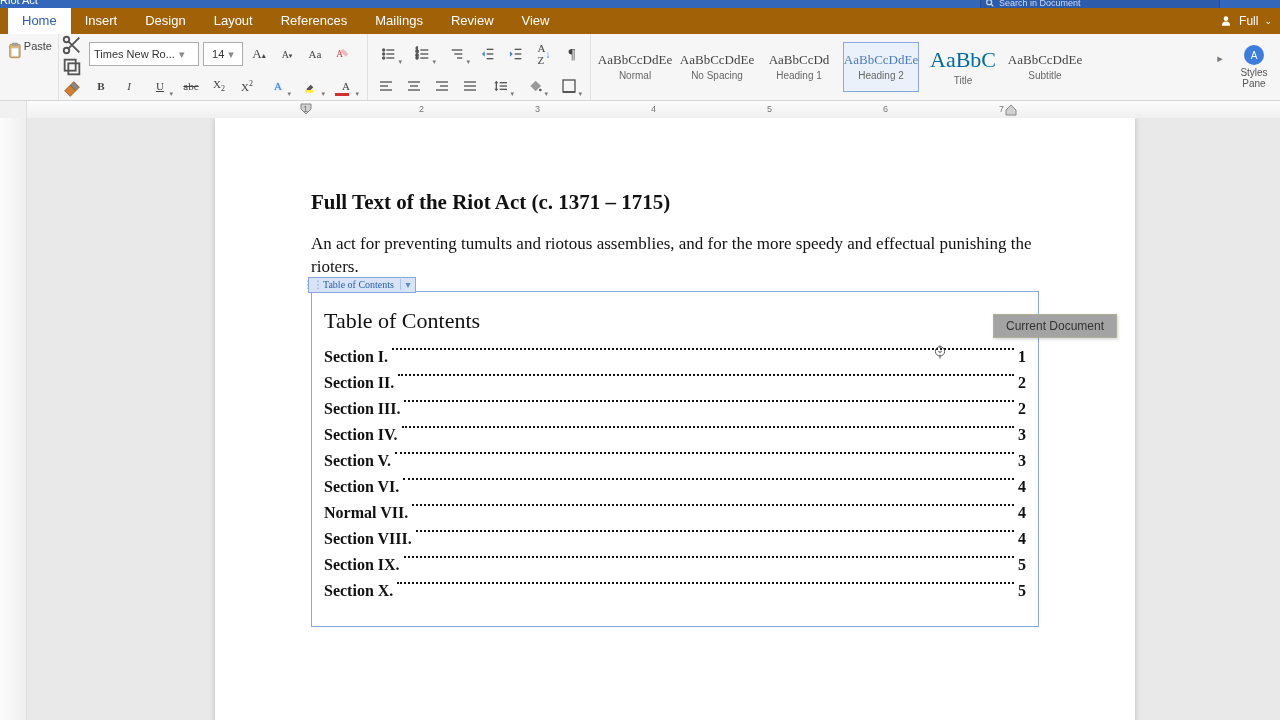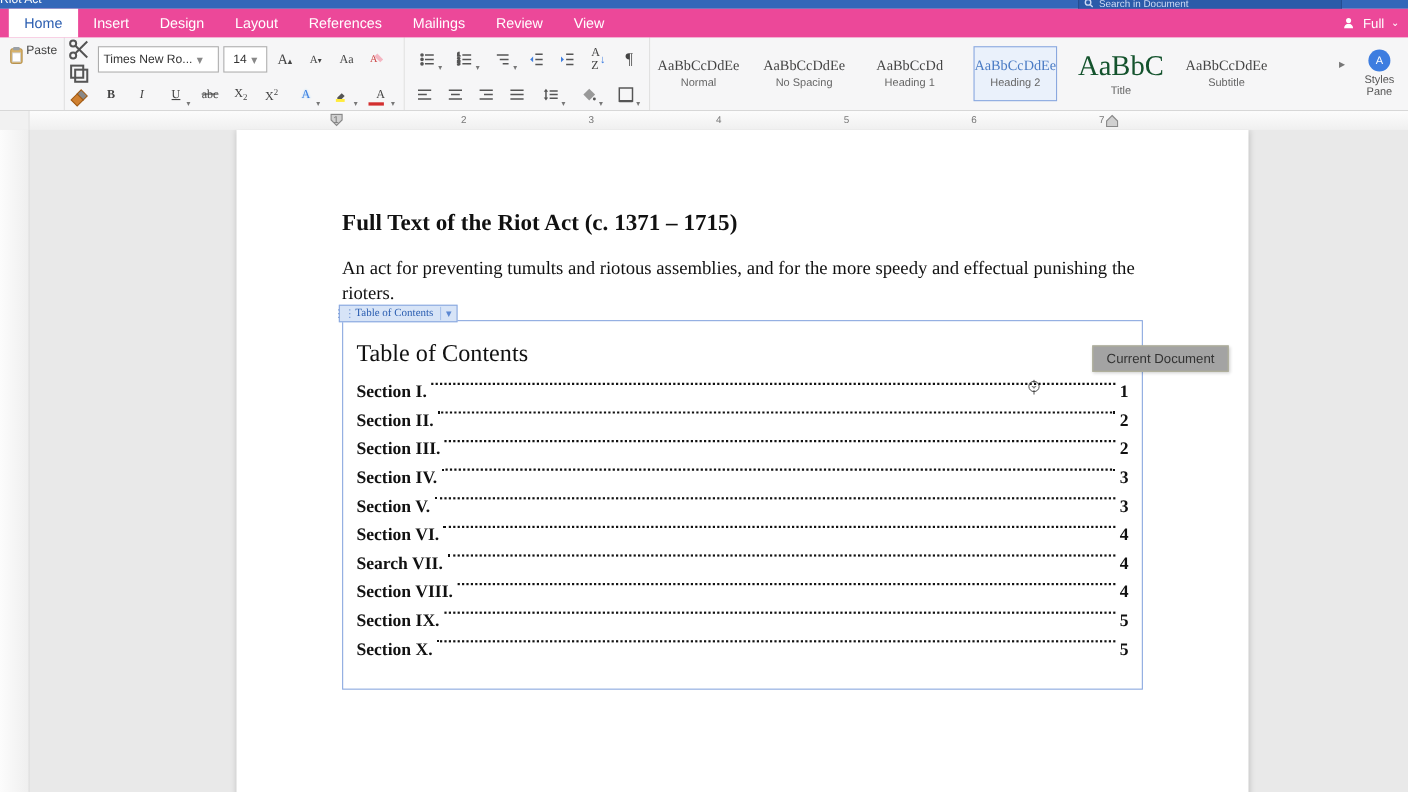--- a/index.html
+++ b/index.html
@@ -1,17 +1,17 @@
 <!DOCTYPE html>
 <html><head>
 <meta charset="utf-8">
 <style>
 html,body{margin:0;padding:0;width:1280px;height:720px;overflow:hidden;font-family:"Helvetica Neue",Arial,sans-serif;background:#fff}
 .title-bar{height:8px;background:#3367b9;display:flex;align-items:flex-end;justify-content:flex-start;color:#fff;font-size:11px;position:relative}
-.tab-strip{height:26px;background:#ec4899;display:flex;align-items:stretch;padding-left:8px;position:relative}
+.tab-strip{height:26px;background:#a16207;display:flex;align-items:stretch;padding-left:8px;position:relative}
 .tab{padding:0 14px;line-height:26px;font-size:13px;color:#fff;cursor:pointer}
 .tab.active{background:#fff;color:#2a5db0}
 .share{position:absolute;right:8px;top:0;line-height:26px;color:#fff;font-size:12px;display:flex;align-items:center;gap:6px}
 .share svg{width:14px;height:14px;fill:#fff}
 .ribbon{height:66px;background:#f6f6f7;border-bottom:1px solid #d7d7d7;display:flex;align-items:stretch;font-size:11px;color:#444}
 .group{display:flex;flex-direction:column;justify-content:center;padding:0 6px;border-right:1px solid #e1e1e1}
 .group.last{border-right:none}
 .paste-group{flex-direction:row;align-items:flex-start;justify-content:flex-start;padding-top:4px;width:46px}
 .paste-group .pic{width:22px;height:26px}
 .paste-group .lbl{font-size:11px;margin-top:2px}
@@ -19,26 +19,26 @@
 .mini-btn{width:22px;height:18px;display:flex;align-items:center;justify-content:center}
 .row{display:flex;align-items:center;gap:4px;height:28px}
 .combo{height:22px;background:#fff;border:1px solid #adadad;display:flex;align-items:center;padding:0 4px;font-size:11px;color:#333}
 .combo .dd{margin-left:4px;color:#888}
 .font-combo{width:100px}
 .size-combo{width:30px;justify-content:center}
 .sq{width:22px;height:22px;display:flex;align-items:center;justify-content:center;border:1px solid transparent;border-radius:2px;cursor:pointer}
 .sq svg{width:16px;height:16px}
 .sqdd{width:28px;position:relative}
 .sqdd::after{content:"▾";position:absolute;right:1px;bottom:-1px;font-size:7px;color:#777}
-.styles-area{flex:1;display:flex;align-items:center;padding:0 6px;gap:20px;overflow:hidden}
+.styles-area{flex:1;display:flex;align-items:center;padding:0 6px;gap:6px;overflow:hidden}
 .style-tile{width:74px;height:48px;display:flex;flex-direction:column;align-items:center;justify-content:center;border:1px solid transparent;cursor:pointer}
 .style-tile.sel{border-color:#8aa8df;background:#eaf1fb}
 .style-tile .preview{font-family:'Times New Roman',serif;font-size:13px;color:#444;line-height:1}
 .style-tile.h2 .preview{color:#4a7bc4}
-.style-tile.title .preview{font-size:26px;color:#14532d}
+.style-tile.title .preview{font-size:22px;color:#0369a1}
 .style-tile .stname{font-size:10px;color:#666;margin-top:4px}
 .styles-more{width:16px;height:48px;display:flex;align-items:center;justify-content:center;color:#777;cursor:pointer}
 .styles-pane{width:40px;display:flex;flex-direction:column;align-items:center;justify-content:center;gap:2px;cursor:pointer}
 .styles-pane .ic{width:20px;height:20px;border-radius:50%;background:#3d7de0;display:flex;align-items:center;justify-content:center;color:#fff;font-size:10px}
 .styles-pane .t{font-size:10px;text-align:center;color:#555;line-height:11px}
 .ruler-area{height:18px;background:#f1f1f1;border-bottom:1px solid #dedede;display:flex}
 .ruler-corner{width:26px;border-right:1px solid #dedede}
 .h-ruler{flex:1;position:relative;background:linear-gradient(#fcfcfc,#efefef)}
 .canvas-wrap{position:absolute;top:118px;bottom:0;left:0;right:0;background:#e9e9e9;display:flex}
 .v-ruler{width:26px;background:linear-gradient(90deg,#fcfcfc,#efefef);border-right:1px solid #dedede}
@@ -385,21 +385,21 @@
               <span class="label">Section V. </span>
               <span class="dots"></span>
               <span class="pg"> 3</span>
             </div>
             <div class="toc-row">
               <span class="label">Section VI. </span>
               <span class="dots"></span>
               <span class="pg"> 4</span>
             </div>
             <div class="toc-row">
-              <span class="label">Search VII. </span>
+              <span class="label">Normal VII. </span>
               <span class="dots"></span>
               <span class="pg"> 4</span>
             </div>
             <div class="toc-row">
               <span class="label">Section VIII. </span>
               <span class="dots"></span>
               <span class="pg"> 4</span>
             </div>
             <div class="toc-row">
               <span class="label">Section IX. </span>

